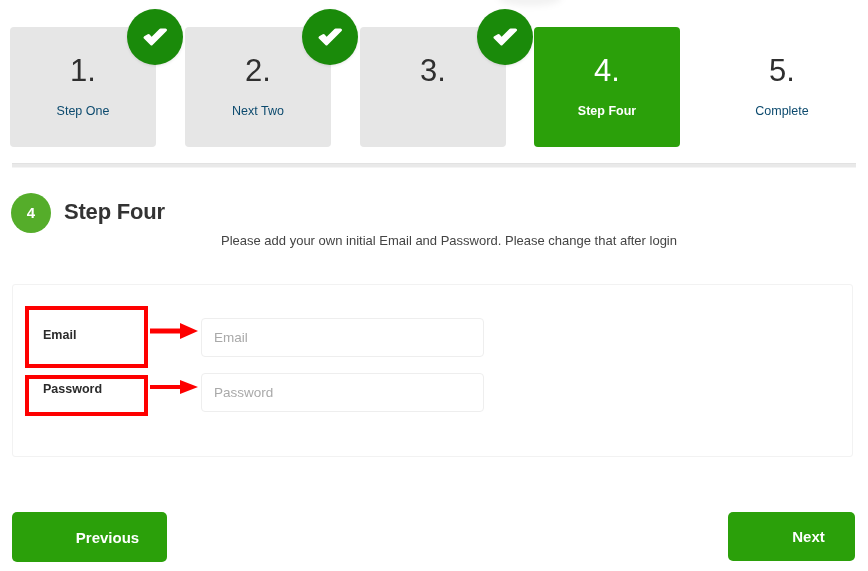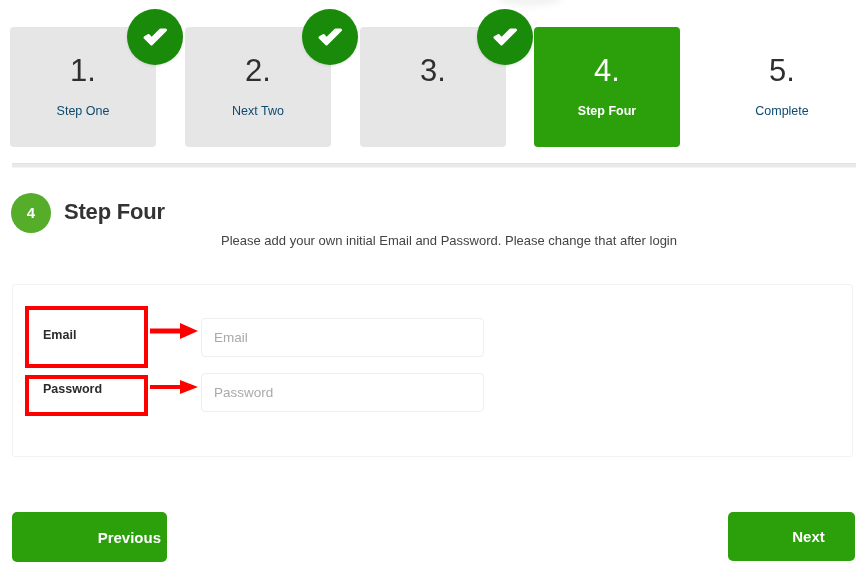--- a/index.html
+++ b/index.html
@@ -169,21 +169,21 @@
     border-radius: 5px;
     font-family: "Liberation Sans", sans-serif;
     font-size: 15px;
     font-weight: 700;
     cursor: pointer;
     padding-left: 40px;
   }
   #btn-previous {
     left: 12px; top: 512px;
     width: 155px; height: 50px;
-    text-align: right;
+    text-align: center;
     padding-left: 42px;
   }
   #btn-next {
     left: 728px; top: 512px;
     width: 127px; height: 49px;
   }
 
   
   #top-shadow {
     position: absolute;

